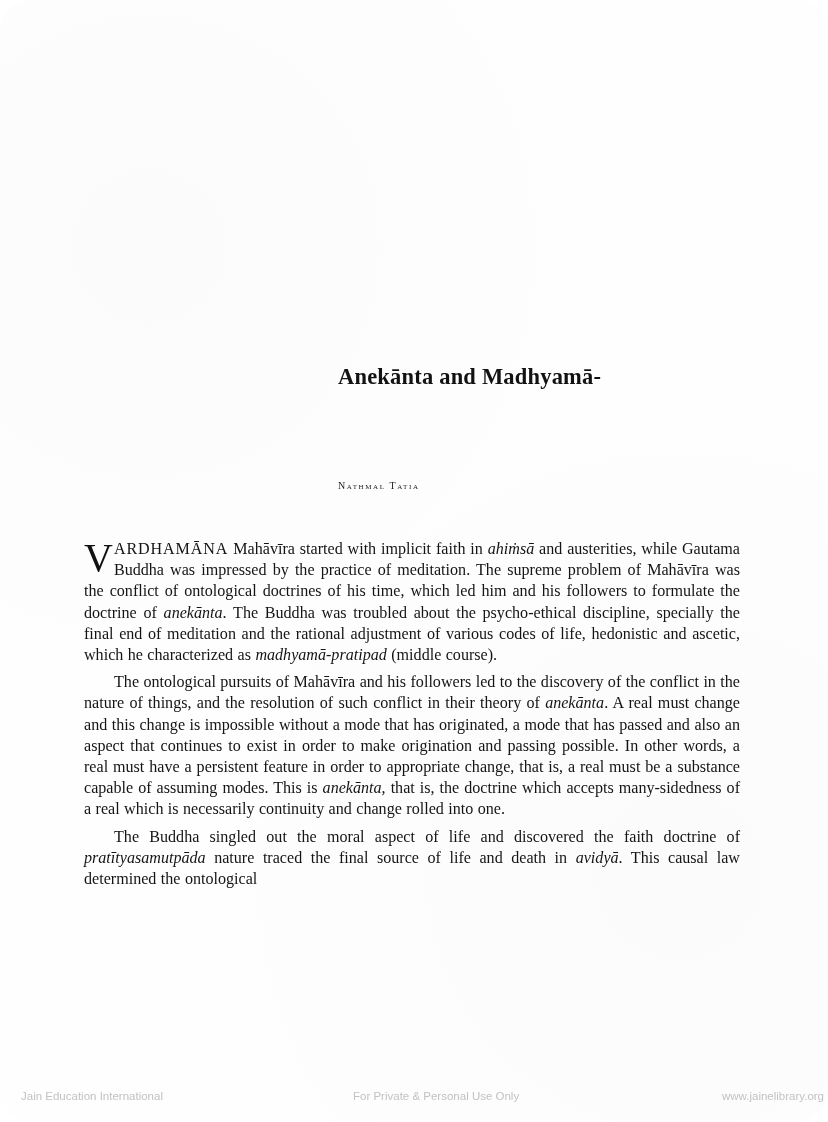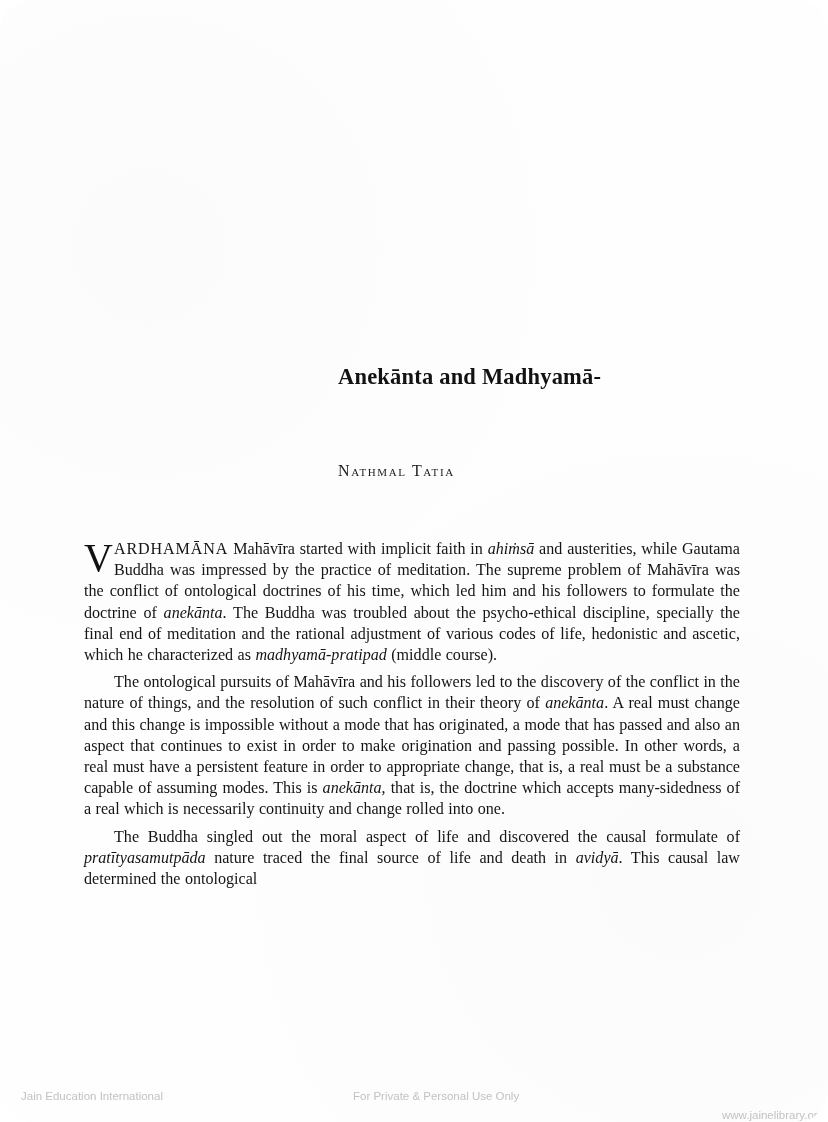--- a/index.html
+++ b/index.html
@@ -35,22 +35,22 @@
     color: #121212;
     letter-spacing: 0.2px;
     margin: 0;
     text-rendering: optimizeLegibility;
   }
   .doc-title .t-line { display: block; }
 
   .doc-author {
     position: absolute;
     left: 338px;
-    top: 461px;
-    font-size: 16px;
+    top: 476px;
+    font-size: 10px;
     line-height: 20px;
     color: #1b1b1b;
     font-variant: small-caps;
     letter-spacing: 1.6px;
     white-space: pre;
   }
 
   
   .body-text {
     position: absolute;
@@ -120,21 +120,20 @@
     left: 345px;
     top: 0;
     white-space: nowrap;
     text-align: center;
   }
   .footer-right {
     position: absolute;
     right: 12px;
     top: 0;
     white-space: nowrap;
-    margin-top: 19px;
   }
 
   
   .scan-tone {
     position: absolute;
     inset: 0;
     pointer-events: none;
     background:
       radial-gradient(circle at 18% 22%, rgba(0,0,0,0.012), rgba(0,0,0,0) 42%),
       radial-gradient(circle at 82% 78%, rgba(0,0,0,0.010), rgba(0,0,0,0) 46%);
@@ -156,21 +155,21 @@
   <div class="doc-author">Nathmal Tatia</div>
 
   <div class="body-text">
 
     <p class="para para-first">
       <span class="dropcap">V</span><span class="smallcaps">ARDHAMĀNA</span><span> Mahāvīra started with implicit faith in </span><em class="it">ahiṁsā</em><span> and austerities, while Gautama Buddha was impressed by the practice of meditation.  The supreme problem of Mahāvīra was the conflict of ontological doctrines of his time, which led him and his followers to formulate the doctrine of </span><em class="it">anekānta</em><span>.  The Buddha was troubled about the psycho-ethical discipline, specially the final end of meditation and the rational adjustment of various codes of life, hedonistic and ascetic, which he characterized as </span><em class="it">madhyamā-pratipad</em><span> (middle course).</span>
     </p>
 
     <p class="para indent"><span>The ontological pursuits of Mahāvīra and his followers led to the discovery of the conflict in the nature of things, and the resolution of such conflict in their theory of </span><em class="it">anekānta</em><span>.  A real must change and this change is impossible without a mode that has originated, a mode that has passed and also an aspect that continues to exist in order to make origination and passing possible.  In other words, a real must have a persistent feature in order to appropriate change, that is, a real must be a substance capable of assuming modes.  This is </span><em class="it">anekānta</em><span>, that is, the doctrine which accepts many-sidedness of a real which is necessarily continuity and change rolled into one.</span></p>
 
-    <p class="para indent"><span>The Buddha singled out the moral aspect of life and discovered the causal formulate of </span><em class="it">pratītyasamutpāda</em><span> nature traced the final source of life and death in </span><em class="it">avidyā</em><span>.  This causal law determined the ontological</span></p>
+    <p class="para indent"><span>The Buddha singled out the moral aspect of life and discovered the faith doctrine of </span><em class="it">pratītyasamutpāda</em><span> nature traced the final source of life and death in </span><em class="it">avidyā</em><span>.  This causal law determined the ontological</span></p>
 
   </div>
 
   <div class="footer">
     <span class="footer-left">Jain Education International</span>
     <span class="footer-center">For Private &amp; Personal Use Only</span>
     <span class="footer-right">www.jainelibrary.org</span>
   </div>
 
 </div>

